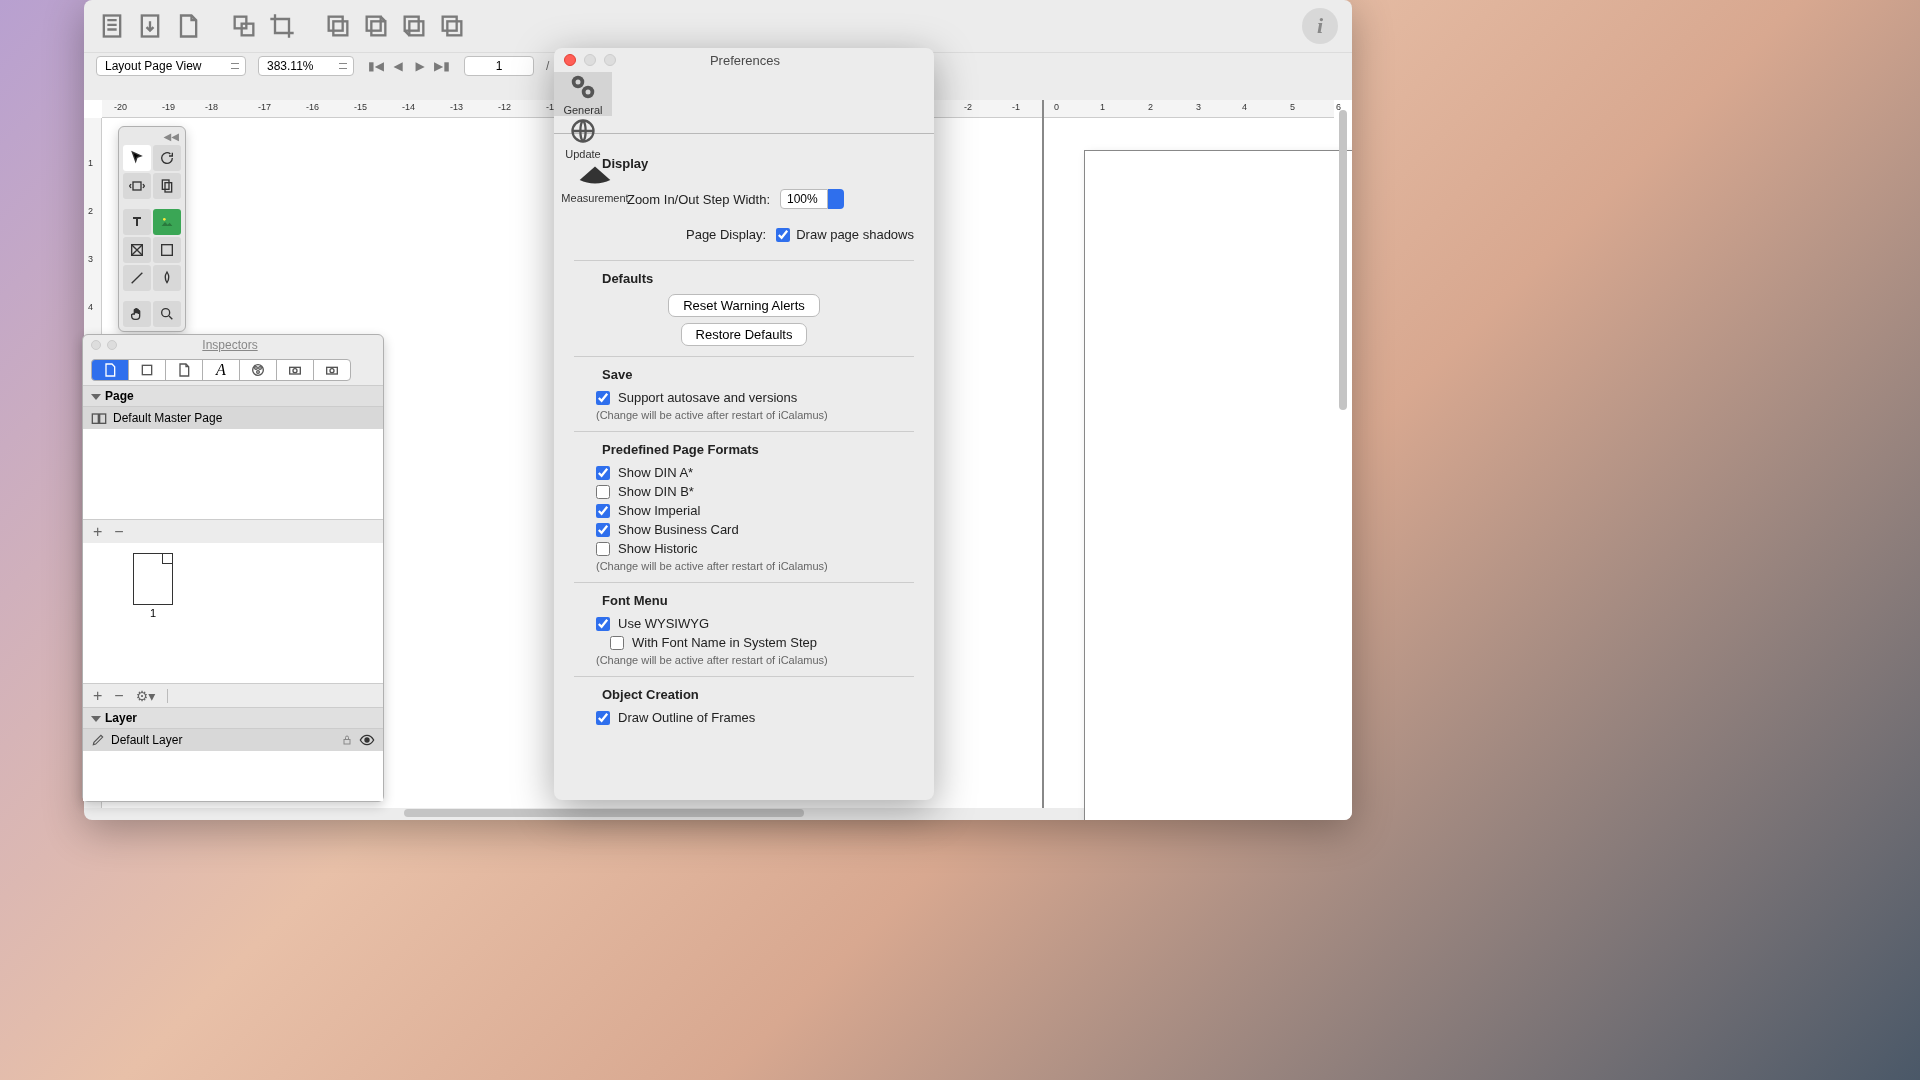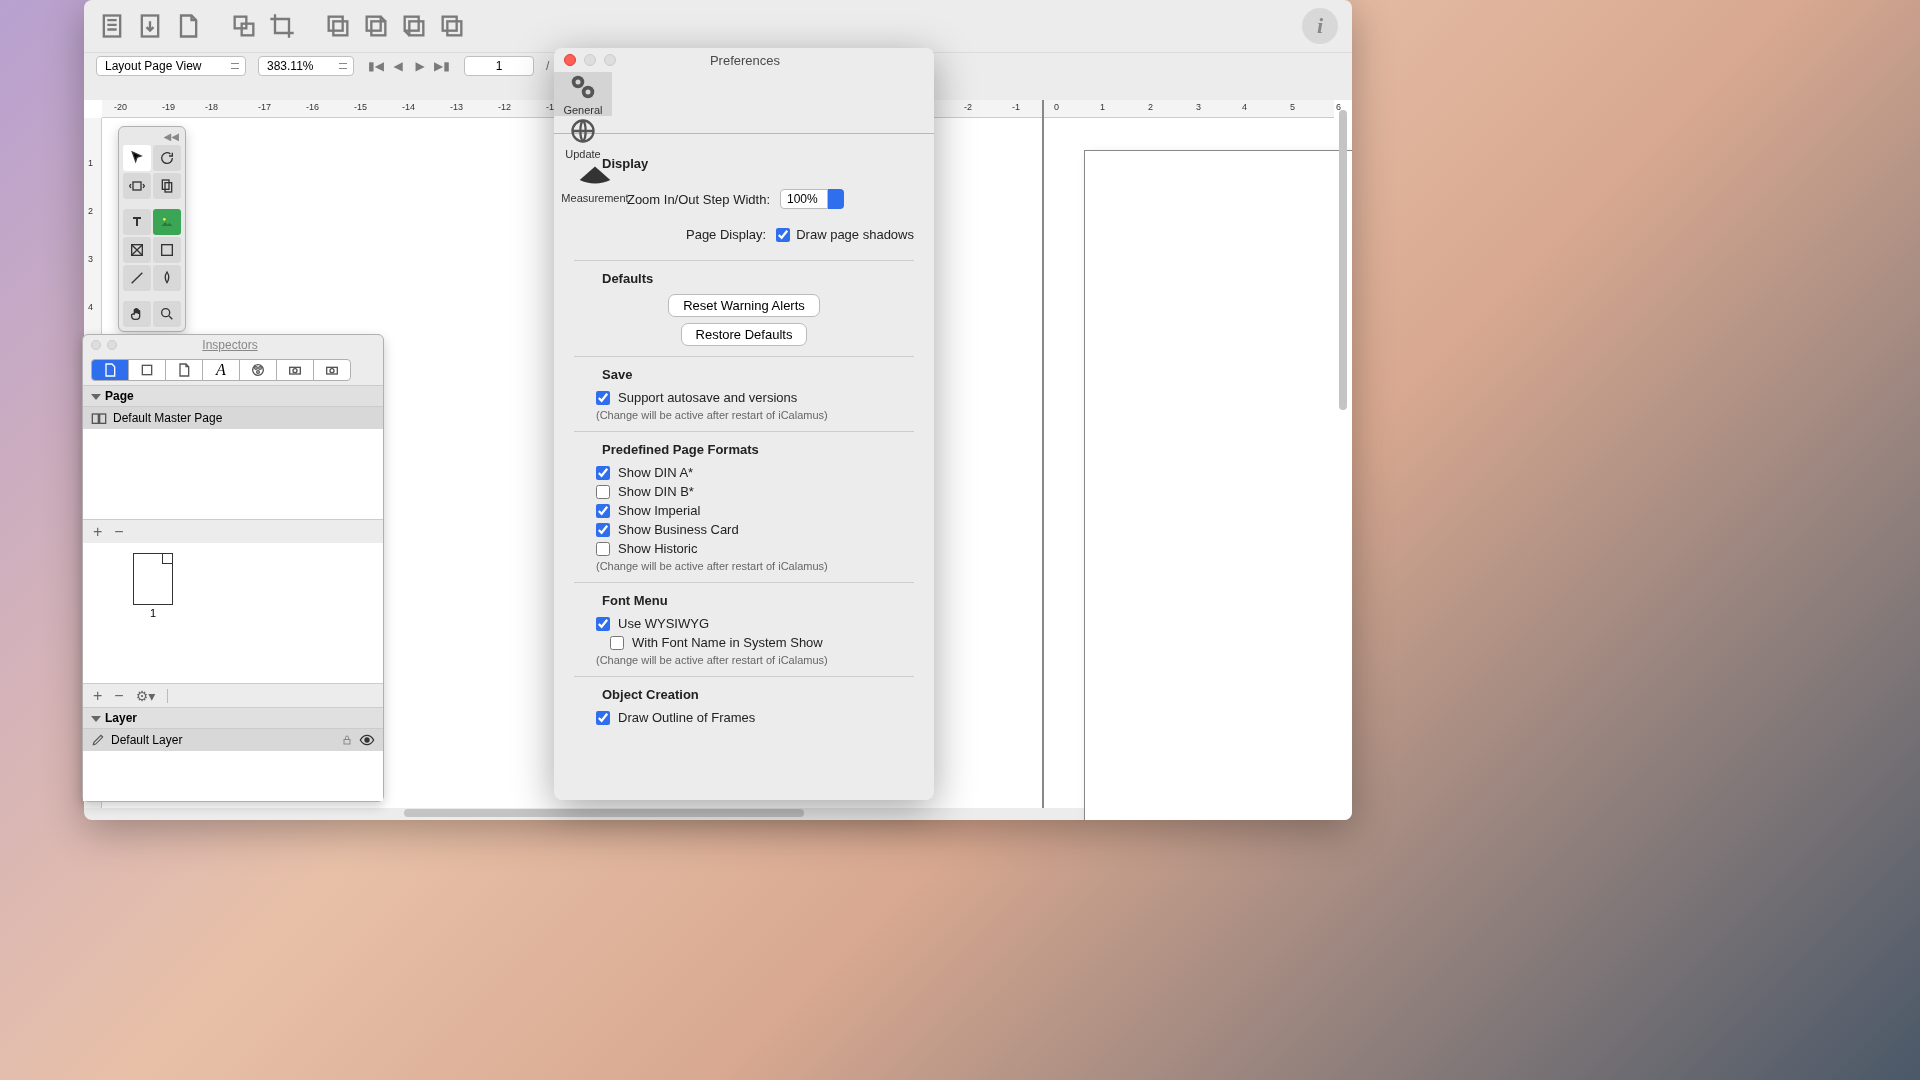--- a/index.html
+++ b/index.html
@@ -493,21 +493,21 @@
     <div class="hint">(Change will be active after restart of iCalamus)</div>
     <hr class="div">
 
     <div class="sect-head">Font Menu</div>
     <div class="cb-row">
         <input type="checkbox" checked="" style="">
         <span>Use WYSIWYG</span>
       </div>
     <div class="cb-row in1">
         <input type="checkbox" style="">
-        <span>With Font Name in System Show</span>
+        <span>With Font Name in System Step</span>
       </div>
     <div class="hint">(Change will be active after restart of iCalamus)</div>
     <hr class="div">
 
     <div class="sect-head">Object Creation</div>
     <div class="cb-row">
         <input type="checkbox" checked="" style="">
         <span>Draw Outline of Frames</span>
       </div>
   </div>

